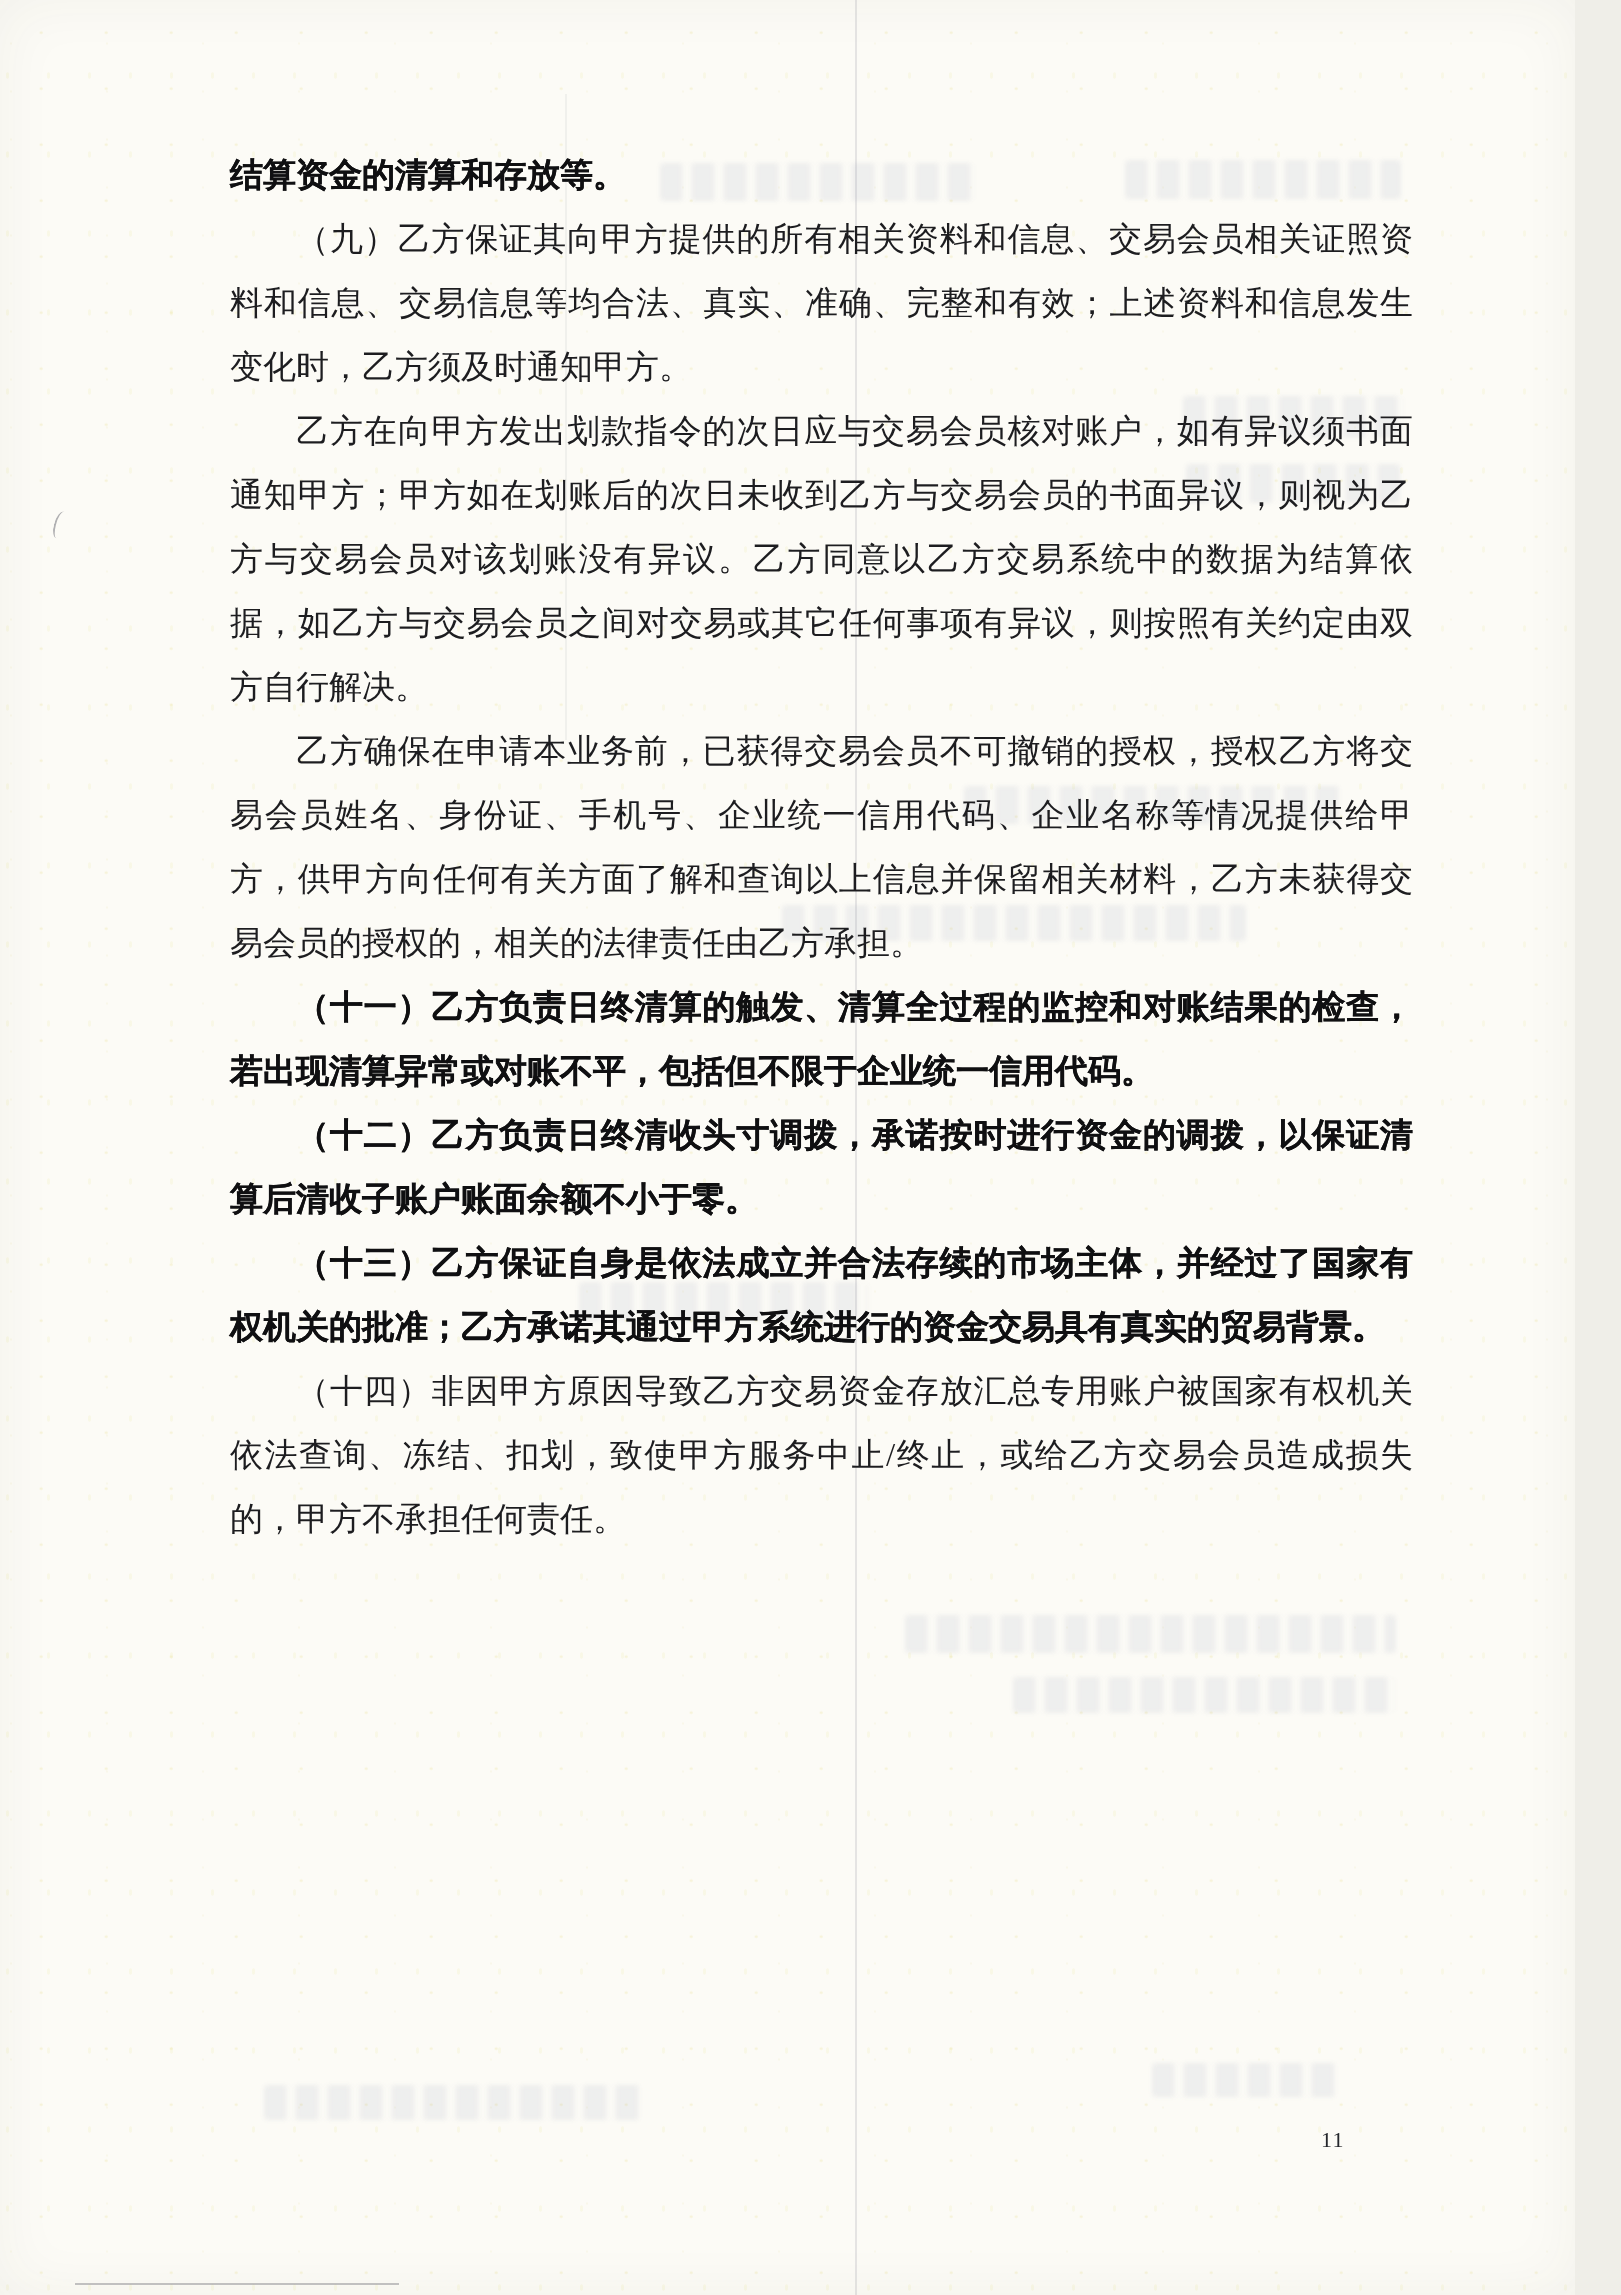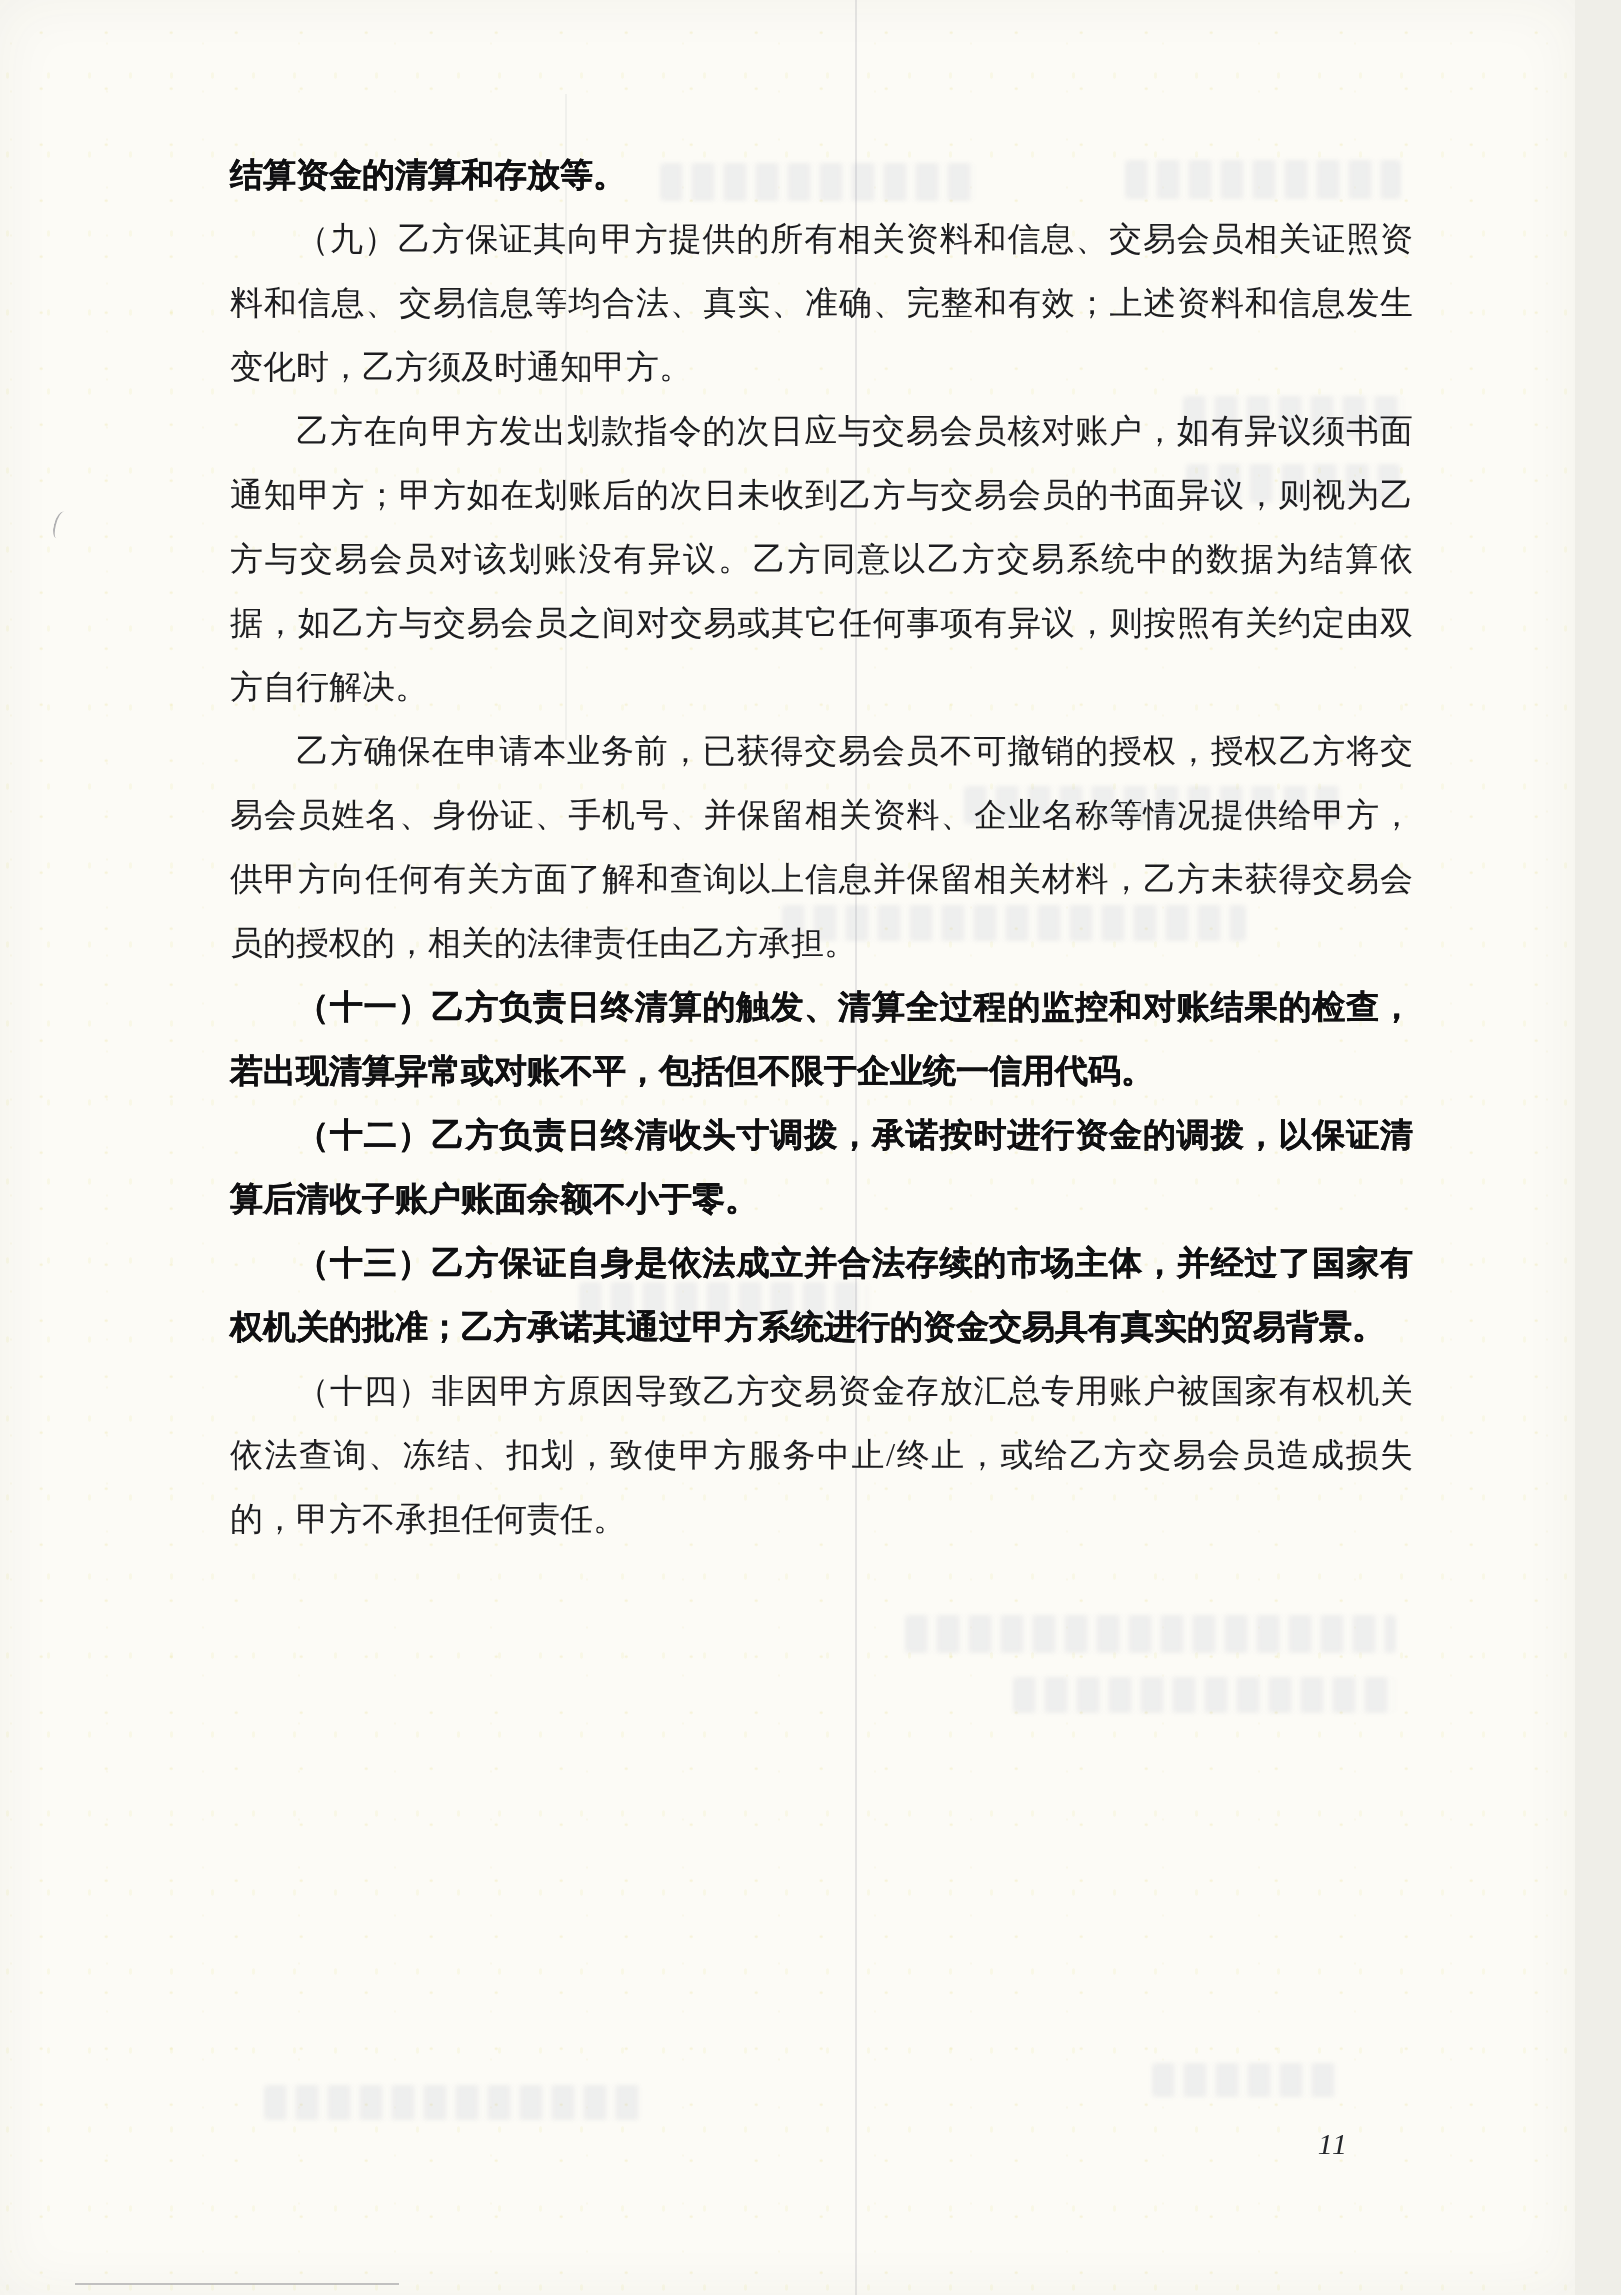--- a/index.html
+++ b/index.html
@@ -28,21 +28,21 @@
     font-size:33px;line-height:64px;color:#1d1d20;
     text-align:justify;text-justify:inter-ideograph;
     word-break:break-all;
   }
   .content p{margin:0;padding:0;text-indent:2em;}
   .content p.no-indent{text-indent:0;}
   .content p.bold{font-weight:bold;color:#101012;-webkit-text-stroke:0.3px #101012;}
   
   .page-number{
     position:absolute;left:1306px;top:2127px;width:54px;
-    font-size:30px;color:#24262b;text-align:center;letter-spacing:1.3px;font-style:italic;
+    font-size:22px;color:#24262b;text-align:center;letter-spacing:1.3px;
   }
   
   .smudge{
     position:absolute;
     background:repeating-linear-gradient(90deg,
       rgba(138,148,176,0.16) 0px, rgba(138,148,176,0.16) 22px,
       rgba(138,148,176,0.02) 22px, rgba(138,148,176,0.02) 32px);
     filter:blur(2px);opacity:.75;border-radius:4px;
   }
   
@@ -76,21 +76,21 @@
   <div class="smudge" style="left:579px;top:1282px;width:289px;height:39px;"></div>
   <div class="smudge" style="left:905px;top:1615px;width:491px;height:38px;"></div>
   <div class="smudge" style="left:1013px;top:1677px;width:384px;height:36px;"></div>
   <div class="smudge" style="left:1152px;top:2063px;width:185px;height:34px;"></div>
   <div class="smudge" style="left:264px;top:2085px;width:377px;height:35px;"></div>
 
   <div class="content">
       <p class="bold no-indent">结算资金的清算和存放等。</p>
       <p class="">（九）乙方保证其向甲方提供的所有相关资料和信息、交易会员相关证照资料和信息、交易信息等均合法、真实、准确、完整和有效；上述资料和信息发生变化时，乙方须及时通知甲方。</p>
       <p class="">乙方在向甲方发出划款指令的次日应与交易会员核对账户，如有异议须书面通知甲方；甲方如在划账后的次日未收到乙方与交易会员的书面异议，则视为乙方与交易会员对该划账没有异议。乙方同意以乙方交易系统中的数据为结算依据，如乙方与交易会员之间对交易或其它任何事项有异议，则按照有关约定由双方自行解决。</p>
-      <p class="">乙方确保在申请本业务前，已获得交易会员不可撤销的授权，授权乙方将交易会员姓名、身份证、手机号、并保留相关资料、企业名称等情况提供给甲方，供甲方向任何有关方面了解和查询以上信息并保留相关材料，乙方未获得交易会员的授权的，相关的法律责任由乙方承担。</p>
+      <p class="">乙方确保在申请本业务前，已获得交易会员不可撤销的授权，授权乙方将交易会员姓名、身份证、手机号、企业统一信用代码、企业名称等情况提供给甲方，供甲方向任何有关方面了解和查询以上信息并保留相关材料，乙方未获得交易会员的授权的，相关的法律责任由乙方承担。</p>
       <p class="bold ">（十一）乙方负责日终清算的触发、清算全过程的监控和对账结果的检查，若出现清算异常或对账不平，包括但不限于企业统一信用代码。</p>
       <p class="bold ">（十二）乙方负责日终清收头寸调拨，承诺按时进行资金的调拨，以保证清算后清收子账户账面余额不小于零。</p>
       <p class="bold ">（十三）乙方保证自身是依法成立并合法存续的市场主体，并经过了国家有权机关的批准；乙方承诺其通过甲方系统进行的资金交易具有真实的贸易背景。</p>
       <p class="">（十四）非因甲方原因导致乙方交易资金存放汇总专用账户被国家有权机关依法查询、冻结、扣划，致使甲方服务中止/终止，或给乙方交易会员造成损失的，甲方不承担任何责任。</p>
     </div>
 
   <svg class="stamp-upper" viewBox="0 0 500 520" xmlns="http://www.w3.org/2000/svg">
     <g stroke="#d9537a" fill="none" opacity="0.62">
       <circle cx="232" cy="252" r="224" stroke-width="19"></circle>
       <g stroke-width="8" stroke-linecap="round" opacity="0.9">

